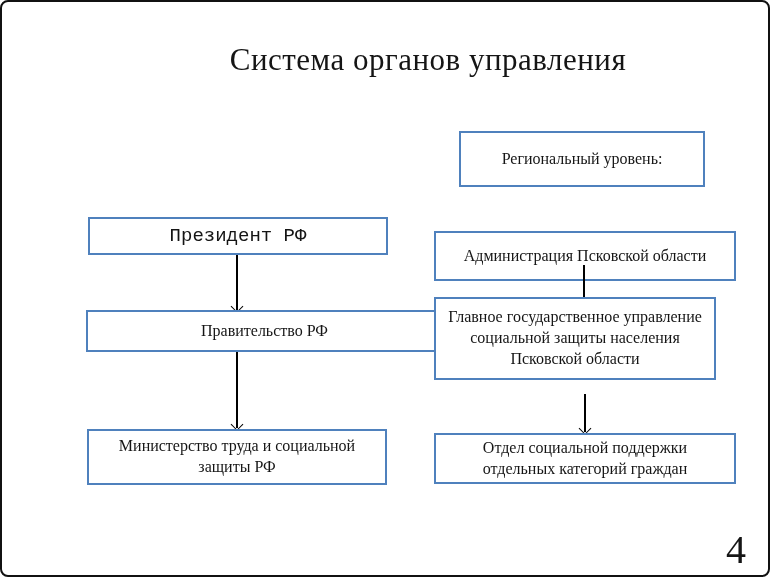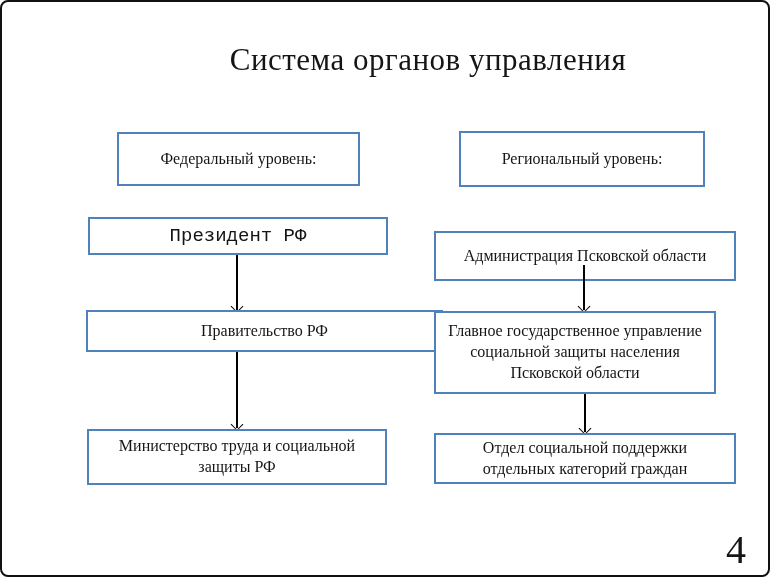--- a/index.html
+++ b/index.html
@@ -70,39 +70,38 @@
     color: #151515;
   }
 </style>
 </head>
 <body>
 
 <div class="slide">
 
   <h1 class="title">Система органов управления</h1>
 
-  <div class="box" style="left:115px; top:130px; width:243px; height:54px;">Федеральный уровень:</div>
 
   <div class="box big-text" style="left:86px; top:215px; width:300px; height:38px;font-family:Liberation Mono, monospace;">Президент РФ</div>
 
   <div class="connector" style="left:234px; top:253px; height:55px;"></div>
 
   <div class="box" style="left:84px; top:308px; width:357px; height:42px;">Правительство РФ</div>
 
   <div class="connector" style="left:234px; top:350px; height:76px;"></div>
 
   <div class="box" style="left:85px; top:427px; width:300px; height:56px;">Министерство труда и социальной защиты РФ</div>
 
   <div class="box" style="left:457px; top:129px; width:246px; height:56px;">Региональный уровень:</div>
 
   <div class="box" style="left:432px; top:229px; width:302px; height:50px;">Администрация Псковской области</div>
 
   <div class="connector" style="left:581px; top:263px; height:45px;"></div>
 
-  <div class="box" style="left:432px; top:309px; width:282px; height:83px;">Главное государственное управление социальной защиты населения Псковской области</div>
+  <div class="box" style="left:432px; top:295px; width:282px; height:83px;">Главное государственное управление социальной защиты населения Псковской области</div>
 
   <div class="connector" style="left:582px; top:392px; height:38px;"></div>
 
   <div class="box" style="left:432px; top:431px; width:302px; height:51px;">Отдел социальной поддержки отдельных категорий граждан</div>
 
   <div class="page-number">4</div>
 
 </div>
 
 </body></html>

